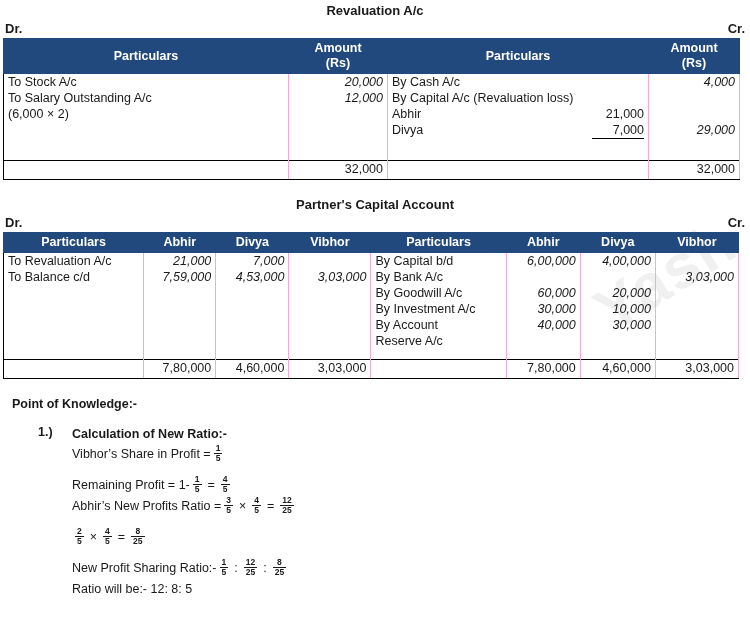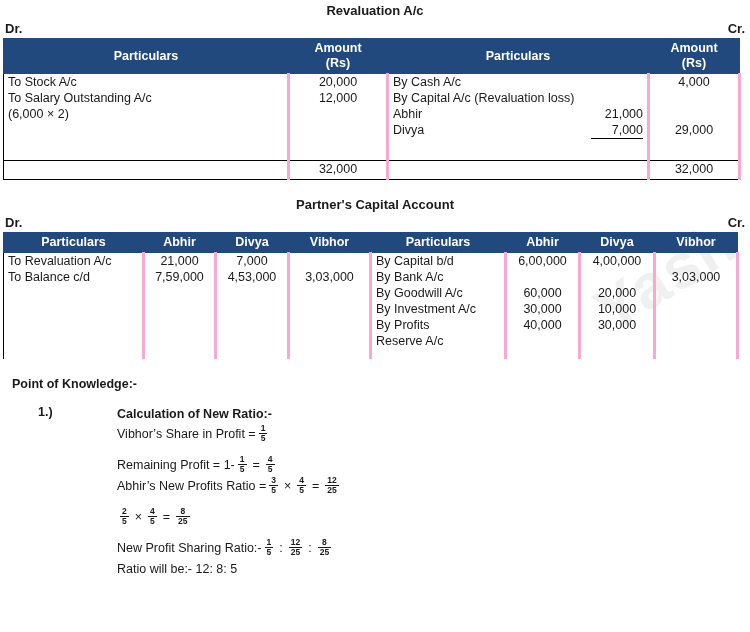--- a/index.html
+++ b/index.html
@@ -66,33 +66,33 @@
     background: #21497D;
     color: #ffffff;
     font-weight: bold;
     text-align: center;
     border: 1px solid #21497D;
     padding: 2px 3px;
     line-height: 15px;
   }
   table.ledger td {
     border-left: 1px solid #000;
-    border-right: 3px solid #f9a8d4;
+    border-right: 1px solid #f9a8d4;
     padding: 0 4px;
     vertical-align: top;
     line-height: 16px;
   }
   .cellbox { min-height: 16px; }
-  .tright { text-align: center; }
+  .tright { text-align: right; font-style: italic; }
   .tleft { text-align: left; }
 
   .totalrow td {
     border-top: 1px solid #000;
     border-bottom: 1px solid #000;
-    text-align: center;
+    text-align: right;
     height: 18px;
   }
   .bodyrow td { border-bottom: none; }
 
   .pair { display: flex; justify-content: space-between; }
   .sub-amt { display: inline-block; min-width: 52px; text-align: right; }
   .underlined { border-bottom: 1px solid #000; }
 
   .gap-lg { height: 14px; }
 
@@ -103,21 +103,21 @@
     padding: 18px 0 0 12px;
   }
   .pok-list { padding: 14px 0 0 38px; }
   .pok-item { display: flex; }
   .pok-num {
     font-weight: bold;
     font-size: 12.5px;
     width: 34px;
     flex: 0 0 34px;
   }
-  .pok-body { font-size: 12.5px; margin-left: 45px; }
+  .pok-body { font-size: 12.5px; }
   .pok-head { font-weight: bold; font-size: 12.5px; line-height: 18px; }
   .mathline {
     font-size: 12.5px;
     line-height: 19px;
     display: flex;
     align-items: flex-end;
     white-space: nowrap;
     margin-top: 2px;
   }
   .mathline.spaced { margin-top: 12px; }
@@ -273,41 +273,51 @@
           <td class="tright">
             <div class="cellbox"></div>
             <div class="cellbox">3,03,000</div>
           </td>
 
           <td class="tleft">
             <div class="cellbox">By Capital b/d</div>
             <div class="cellbox">By Bank A/c</div>
             <div class="cellbox">By Goodwill A/c</div>
             <div class="cellbox">By Investment A/c</div>
-            <div class="cellbox">By Profits</div>
+            <div class="cellbox">By Account</div>
             <div class="cellbox">Reserve A/c</div>
           </td>
           <td class="tright">
             <div class="cellbox">6,00,000</div>
             <div class="cellbox"></div>
             <div class="cellbox">60,000</div>
             <div class="cellbox">30,000</div>
             <div class="cellbox">40,000</div>
           </td>
           <td class="tright">
             <div class="cellbox">4,00,000</div>
             <div class="cellbox"></div>
             <div class="cellbox">20,000</div>
             <div class="cellbox">10,000</div>
             <div class="cellbox">30,000</div>
           </td>
           <td class="tright">
             <div class="cellbox"></div>
             <div class="cellbox">3,03,000</div>
           </td>
+        </tr>
+        <tr class="totalrow">
+          <td></td>
+          <td>7,80,000</td>
+          <td>4,60,000</td>
+          <td>3,03,000</td>
+          <td></td>
+          <td>7,80,000</td>
+          <td>4,60,000</td>
+          <td>3,03,000</td>
         </tr>
       </tbody>
     </table>
 
     <div class="pok-title">Point of Knowledge:-</div>
 
     <div class="pok-list">
       <div class="pok-item">
         <div class="pok-num">1.)</div>
         <div class="pok-body">

